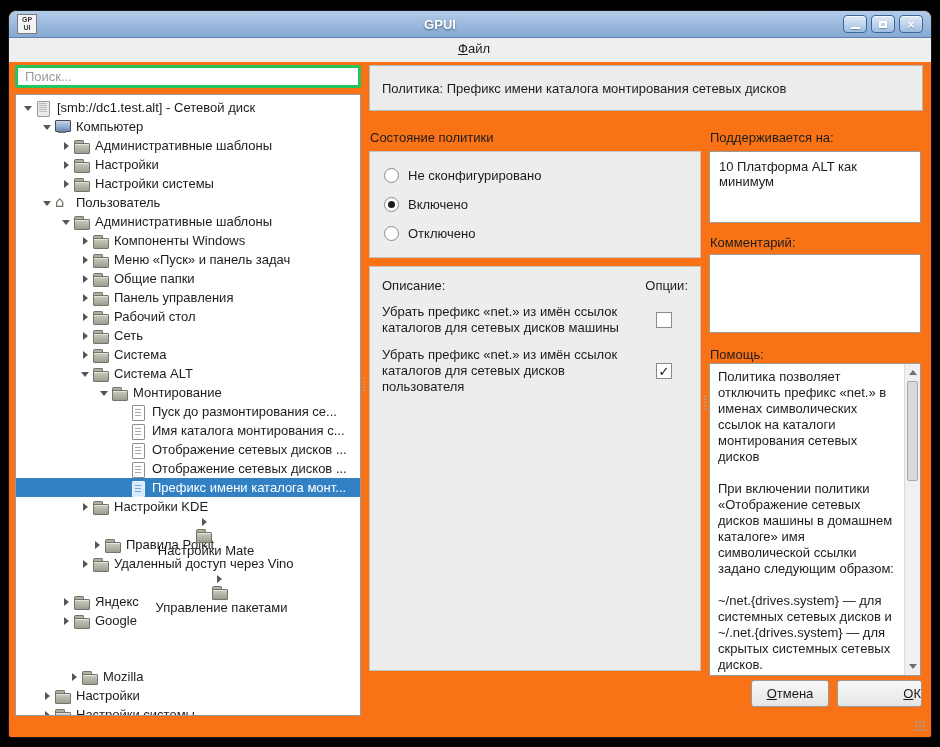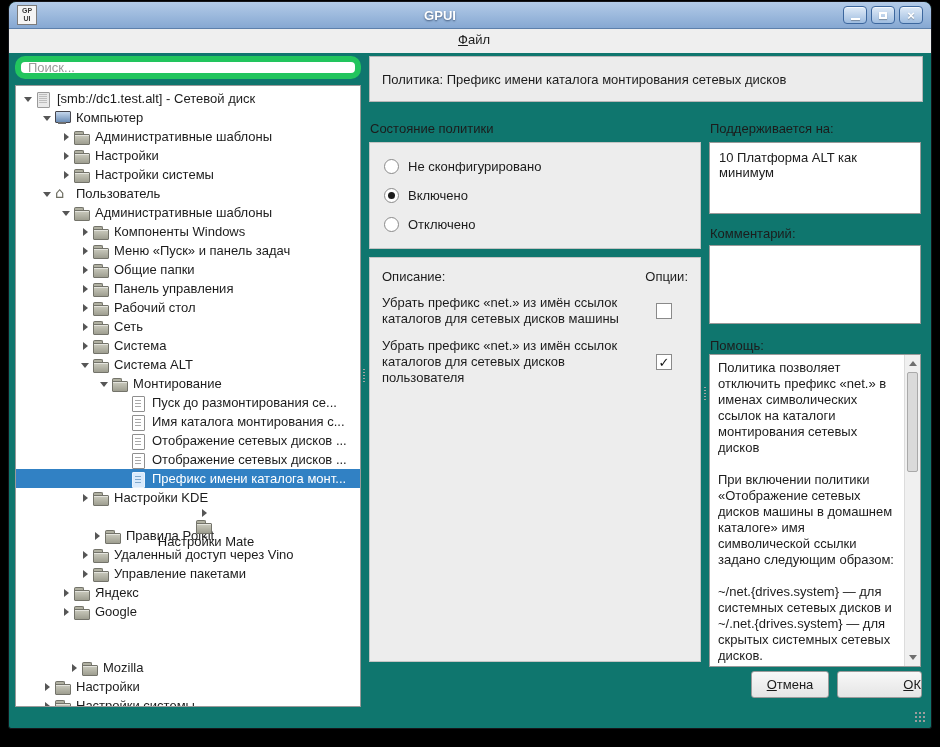--- a/index.html
+++ b/index.html
@@ -1,20 +1,20 @@
 <!DOCTYPE html>
 <html><head>
 <meta charset="utf-8">
 <style>
   * { margin:0; padding:0; box-sizing:border-box; }
   html,body { width:940px; height:747px; }
   body { background:#000; position:relative; font-family:"Liberation Sans",sans-serif; font-size:13px; color:#1c1c1c; overflow:hidden; }
 
-  .window { position:absolute; left:8px; top:1px; width:924px; height:728px;
-    background:#0f766e; border:1px solid #15151a; border-radius:8px 8px 3px 3px; overflow:hidden; }
+  .window { position:absolute; left:8px; top:10px; width:924px; height:728px;
+    background:#f97316; border:1px solid #15151a; border-radius:8px 8px 3px 3px; overflow:hidden; }
 
   
   .titlebar { height:27px; background:linear-gradient(#b3cbe8,#86a8d2);
     border-bottom:1px solid #5d80ab; display:flex; align-items:center; padding:0 8px; }
   .app-icon { width:20px; height:20px; background:#f4f4f4; border:1px solid #7b7b7b;
     display:flex; flex-direction:column; justify-content:center; align-items:center;
     font-size:7px; font-weight:bold; line-height:8px; color:#3a3a3a; }
   .title-text { flex:1; text-align:center; font-weight:bold; color:#fff;
     text-shadow:0 1px 2px rgba(30,50,80,.75); }
   .win-controls { display:flex; gap:4px; }
@@ -25,21 +25,21 @@
   .glyph-max { width:8px; height:7px; border:2px solid #fff; box-shadow:0 1px 1px rgba(0,0,0,.25); }
   .glyph-close { color:#fff; font-weight:bold; font-size:13px; line-height:1; text-shadow:0 1px 1px rgba(0,0,0,.3); }
 
   
   .menu-bar { height:24px; display:flex; align-items:center; padding-left:8px; background:#efefef;flex-direction:column; }
   .menu-item { display:inline-block; padding:3px 9px; cursor:default; }
   .menu-item::first-letter { text-decoration:underline; }
 
   
   .search-input { position:absolute; left:6px; top:54px; width:346px; height:23px;
-    border:6px solid #22c55e; border-radius:10px; background:#fff; padding:0 7px;
+    border:3px solid #22c55e; border-radius:2px; background:#fff; padding:0 7px;
     font:13px "Liberation Sans",sans-serif; color:#1c1c1c; }
   .search-input::placeholder { color:#9a9a9a; }
 
   .tree-panel { position:absolute; left:6px; top:83px; width:346px; height:622px;
     background:#fff; border:1px solid #9a9a9a; overflow:hidden; padding-top:3px; }
   .trow { height:19px; display:flex; align-items:center; white-space:nowrap; }
   .trow.sel { background:#3181c4; color:#fff; }
   .exp { width:13px; height:11px; flex:none; position:relative; }
   .exp.open::before { content:""; position:absolute; left:2px; top:4px;
     border-left:4px solid transparent; border-right:4px solid transparent; border-top:5px solid #565656; }
@@ -271,21 +271,21 @@
       <div class="trow" style="padding-left: 63px; margin-left: 12px;">
         <span class="exp closed"></span>
         <span class="tico folder"></span>
         <span class="tlabel">Правила Polkit</span>
       </div>
       <div class="trow" style="padding-left: 63px;">
         <span class="exp closed"></span>
         <span class="tico folder"></span>
         <span class="tlabel">Удаленный доступ через Vino</span>
       </div>
-      <div class="trow" style="padding-left: 63px;">
+      <div class="trow" style="padding-left: 63px; flex-direction: column;">
         <span class="exp closed"></span>
         <span class="tico folder"></span>
         <span class="tlabel">Управление пакетами</span>
       </div>
       <div class="trow" style="padding-left: 44px;">
         <span class="exp closed"></span>
         <span class="tico folder"></span>
         <span class="tlabel">Яндекс</span>
       </div>
       <div class="trow" style="padding-left: 44px;">

